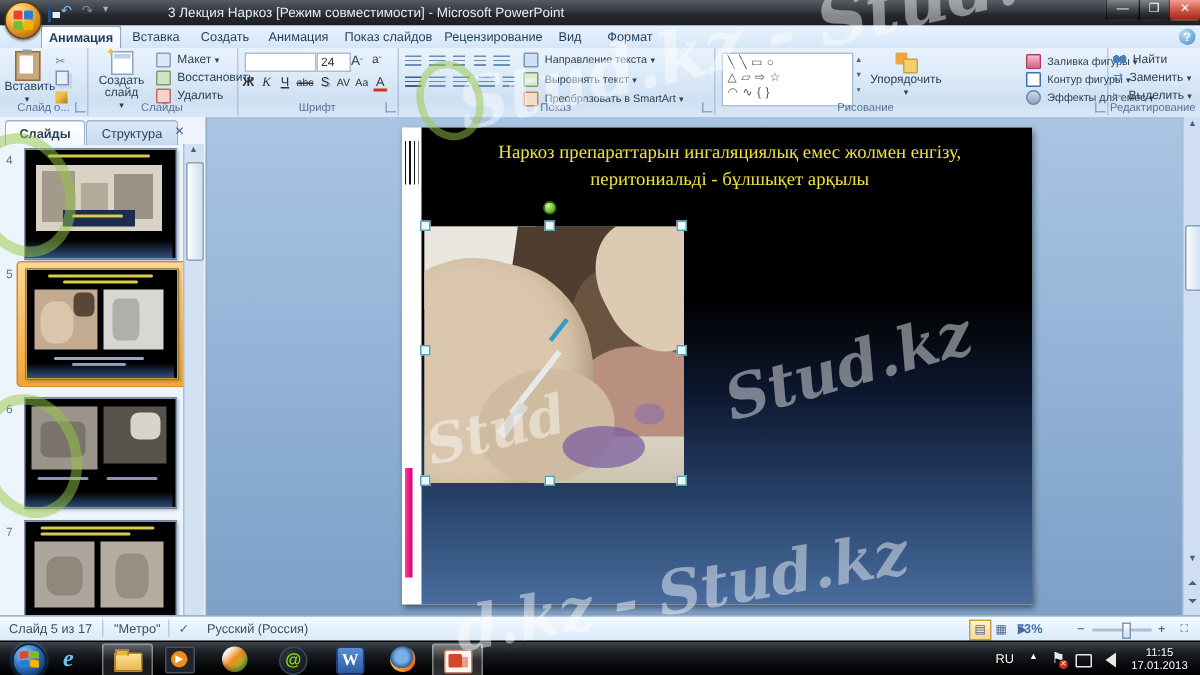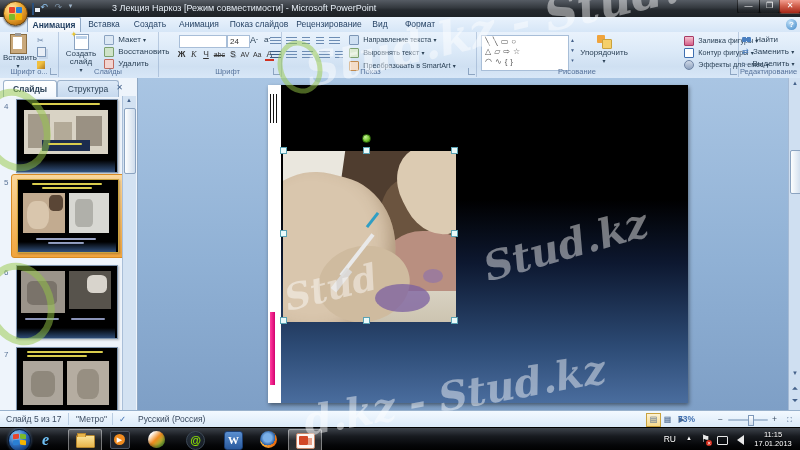--- a/index.html
+++ b/index.html
@@ -172,21 +172,21 @@
       </div>
       <span>Вставить</span><br><span style="font-size:6px">▾</span>
     </div>
     <div class="smallrow" style="left:37px;top:4px"><span style="color:#6d87a8">✂</span></div>
     <div class="smallrow" style="left:37px;top:15px">
       <span class="mini" style="width:7px;height:8px;background:#e8eef6;border:1px solid #7c96b6;box-shadow:2px 2px 0 #c7d6e8"></span>
     </div>
     <div class="smallrow" style="left:37px;top:28px">
       <span class="mini" style="width:8px;height:8px;background:linear-gradient(135deg,#f0c040 40%,#b07820)"></span>
     </div>
-    <div class="grp-label">Шрифт о...</div>
+    <div class="grp-label">Слайд о...</div>
     <div class="launcher"></div>
   </div>
 
   <div class="grp" style="left:58px;width:100px">
     <div class="bigbtn" style="left:4px;width:38px">
       <div style="width:13px;height:14px;margin:0 auto;background:#fff;border:1px solid #8aa2c0;position:relative">
         <div style="position:absolute;left:1px;top:1px;right:1px;height:3px;background:#bcd2ea"></div>
         <div style="position:absolute;left:-4px;top:-4px;color:#e8c431;font-size:8px">✦</div>
       </div>
       <span>Создать слайд</span><br><span style="font-size:6px">▾</span>
@@ -199,21 +199,21 @@
       <span class="sqicon" style="background:#cfe3c8;border:1px solid #7ba06e"></span>
       <span>Восстановить</span>
     </div>
     <div class="smallrow" style="left:46px;top:27px">
       <span class="sqicon" style="background:#f2d4d0;border:1px solid #c06a5e"></span>
       <span>Удалить</span>
     </div>
     <div class="grp-label">Слайды</div>
   </div>
 
-  <div class="grp" style="left:174px;width:107px">
+  <div class="grp" style="left:158px;width:107px">
     <div class="combo" style="left:5px;top:3px;width:44px"></div>
     <div class="combo" style="left:53px;top:3px;width:19px">24</div>
     <div class="smallrow" style="left:76px;top:3px">
       <span style="font-size:9px;color:#2c4257">А</span><span style="font-size:6px;color:#2c4257">ˆ</span></div>
     <div class="smallrow" style="left:90px;top:3px">
       <span style="font-size:8px;color:#2c4257">а</span><span style="font-size:6px;color:#2c4257">ˇ</span></div>
     <div class="smallrow" style="left:3px;top:17px">
       <span class="fbtn" style="font-weight:bold">Ж</span>
       <span class="fbtn" style="font-style:italic;font-family:'Liberation Serif',serif">К</span>
       <span class="fbtn" style="text-decoration:underline">Ч</span>
@@ -373,20 +373,21 @@
 </div>
 <div id="panel-scroll" class="abs">
   <div class="scroll-arrow" style="top:1px">▲</div>
   <div class="scroll-thumb" style="top:12px;height:64px"></div>
 </div>
 
 <div id="slide" class="abs">
   <div id="barcode"></div>
   <div id="accent-bar"></div>
   <div id="slide-canvas">
+    <div id="slide-title">Наркоз препараттарын  ингаляциялық  емес жолмен енгізу, перитониальді - бұлшықет арқылы</div>
 
     <div id="photoL" style="left:2px;top:66px">
       <div class="blob" style="left:-15px;top:-12px;width:95px;height:70px;background:#eae7de;transform:rotate(-18deg)"></div>
       <div class="blob" style="left:60px;top:-22px;width:135px;height:85px;background:#4f3d2f;transform:rotate(8deg);border-radius:30%"></div>
       <div class="blob" style="left:95px;top:28px;width:95px;height:85px;background:#6b543f;transform:rotate(20deg);border-radius:40%"></div>
       <div class="blob" style="left:100px;top:80px;width:88px;height:72px;background:#b98f80"></div>
       <div class="blob" style="left:0px;top:140px;width:175px;height:35px;border-radius:0;background:linear-gradient(#d8d2c2,#cbc2ae)"></div>
       <div class="blob" style="left:-42px;top:22px;width:152px;height:172px;background:#d9c6ad;transform:rotate(14deg);box-shadow:inset -8px -10px 18px rgba(120,90,60,.45)"></div>
       <div class="blob" style="left:35px;top:95px;width:92px;height:76px;background:#cfbb9f;transform:rotate(-10deg);border-radius:50%"></div>
       <div class="blob" style="left:92px;top:133px;width:55px;height:28px;background:#7b5fa0;opacity:.75;border-radius:50%"></div>

